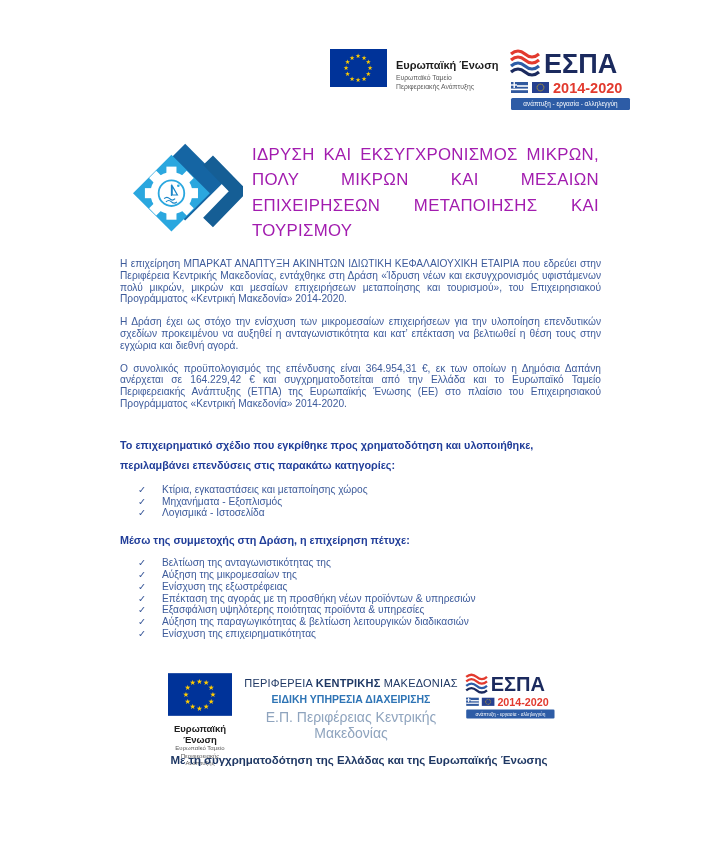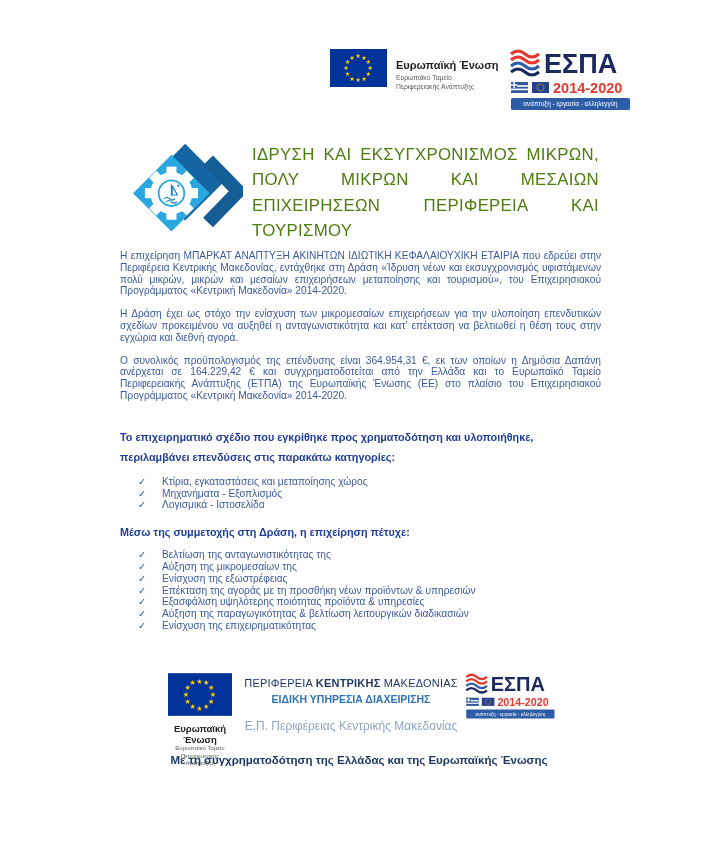--- a/index.html
+++ b/index.html
@@ -19,44 +19,44 @@
 
   .header-espa { position:absolute; left:508px; top:46px; }
   .footer-espa { position:absolute; left:464px; top:671px; }
   .espa-name   { font-family:"Liberation Sans", sans-serif; font-weight:bold; font-size:27px; fill:#1B2A5E; }
   .espa-period { font-family:"Liberation Sans", sans-serif; font-weight:bold; font-size:14.5px; fill:#E23A2E; }
   .espa-motto  { font-family:"Liberation Sans", sans-serif; font-size:6.4px; fill:#ffffff; text-anchor:middle; }
 
   
   .title-section { position:absolute; left:131px; top:141px; display:flex; gap:9px; }
   .title-text { width:347px; padding-top:1px; }
-  .title-line { font-size:16.8px; line-height:25.4px; color:#4d7c0f; letter-spacing:0.3px; white-space:nowrap; }
+  .title-line { font-size:16.8px; line-height:25.4px; color:#a21caf; letter-spacing:0.3px; white-space:nowrap; }
   .title-line.jl { white-space:normal; text-align:justify; text-align-last:justify; }
 
   
-  .body-block { position:absolute; left:120px; top:250px; width:481px;
+  .body-block { position:absolute; left:120px; top:258px; width:481px;
                 color:#3D5B9B; font-size:10.2px; line-height:11.8px; text-align:justify; }
   .body-block p { margin:0 0 11px 0; }
   .body-block p.p3 { margin-bottom:25px; }
   .sec-heading { color:#203D99; font-weight:bold; font-size:10.8px; line-height:20px;
                  text-align:left; margin:0 0 9px 0; }
   .sec-heading.h2 { margin-bottom:7px; }
   .check-list { margin:0 0 11px 0; text-align:left; }
   .check-item { display:flex; line-height:11.8px; padding-left:18px; }
   .check-item .check { flex:none; width:24px; font-size:9.5px; color:#3D5B9B; }
   .check-item .itxt  { flex:1; }
 
   
   .footer-eu { position:absolute; left:166px; top:673px; width:68px; text-align:center; }
   .feu-title { font-size:9.5px; font-weight:bold; color:#222; margin-top:3px; }
   .feu-sub   { font-size:6px; color:#5a5a5a; line-height:7.5px; }
   .footer-center { position:absolute; left:241px; top:677px; width:220px; text-align:center; }
   .fc1 { font-size:11px; color:#1F3864; letter-spacing:0.2px; }
   .fc2 { font-size:10.5px; font-weight:bold; color:#2E74B5; margin-top:4px; }
-  .fc3 { font-size:12px; color:#8FA4BE; margin-top:14px; }
+  .fc3 { font-size:14px; color:#8FA4BE; margin-top:4px; }
   .cofunding { position:absolute; left:0; top:754px; width:718px; text-align:center;
                font-weight:bold; font-size:11.5px; color:#1F3864; }
 </style>
 </head>
 <body>
 
 <div id="page">
 
   <div class="header-eu">
     <svg width="57" height="38" viewBox="0 0 57 38">
@@ -133,21 +133,21 @@
           <path d="M-8,6 q3,-3 6,0 t6,0"></path>
           <path d="M-6,9.5 q3,-3 6,0 t6,0"></path>
         </g>
         <circle cx="7.5" cy="-8" r="1.4" fill="#2AA7DF"></circle>
       </g>
       <polyline points="84,21 117,55 84,89" fill="none" stroke="#155E95" stroke-width="15"></polyline>
     </svg>
     <div class="title-text">
       <div class="title-line jl">ΙΔΡΥΣΗ ΚΑΙ ΕΚΣΥΓΧΡΟΝΙΣΜΟΣ ΜΙΚΡΩΝ,</div>
       <div class="title-line jl">ΠΟΛΥ ΜΙΚΡΩΝ ΚΑΙ ΜΕΣΑΙΩΝ</div>
-      <div class="title-line jl">ΕΠΙΧΕΙΡΗΣΕΩΝ ΠΕΡΙΦΕΡΕΙΑ ΚΑΙ</div>
+      <div class="title-line jl">ΕΠΙΧΕΙΡΗΣΕΩΝ ΜΕΤΑΠΟΙΗΣΗΣ ΚΑΙ</div>
       <div class="title-line">ΤΟΥΡΙΣΜΟΥ</div>
     </div>
   </div>
 
   <div class="body-block">
     <p>Η επιχείρηση ΜΠΑΡΚΑΤ ΑΝΑΠΤΥΞΗ ΑΚΙΝΗΤΩΝ ΙΔΙΩΤΙΚΗ ΚΕΦΑΛΑΙΟΥΧΙΚΗ ΕΤΑΙΡΙΑ που εδρεύει στην Περιφέρεια Κεντρικής Μακεδονίας, εντάχθηκε στη Δράση «Ίδρυση νέων και εκσυγχρονισμός υφιστάμενων πολύ μικρών, μικρών και μεσαίων επιχειρήσεων μεταποίησης και τουρισμού», του Επιχειρησιακού Προγράμματος «Κεντρική Μακεδονία» 2014-2020.</p>
     <p>Η Δράση έχει ως στόχο την ενίσχυση των μικρομεσαίων επιχειρήσεων για την υλοποίηση επενδυτικών σχεδίων προκειμένου να αυξηθεί η ανταγωνιστικότητα και κατ’ επέκταση να βελτιωθεί η θέση τους στην εγχώρια και διεθνή αγορά.</p>
     <p class="p3">Ο συνολικός προϋπολογισμός της επένδυσης είναι 364.954,31 €, εκ των οποίων η Δημόσια Δαπάνη ανέρχεται σε 164.229,42 € και συγχρηματοδοτείται από την Ελλάδα και το Ευρωπαϊκό Ταμείο Περιφερειακής Ανάπτυξης (ΕΤΠΑ) της Ευρωπαϊκής Ένωσης (ΕΕ) στο πλαίσιο του Επιχειρησιακού Προγράμματος «Κεντρική Μακεδονία» 2014-2020.</p>
 
     <div class="sec-heading">Το επιχειρηματικό σχέδιο που εγκρίθηκε προς χρηματοδότηση και υλοποιήθηκε, περιλαμβάνει επενδύσεις στις παρακάτω κατηγορίες:</div>

